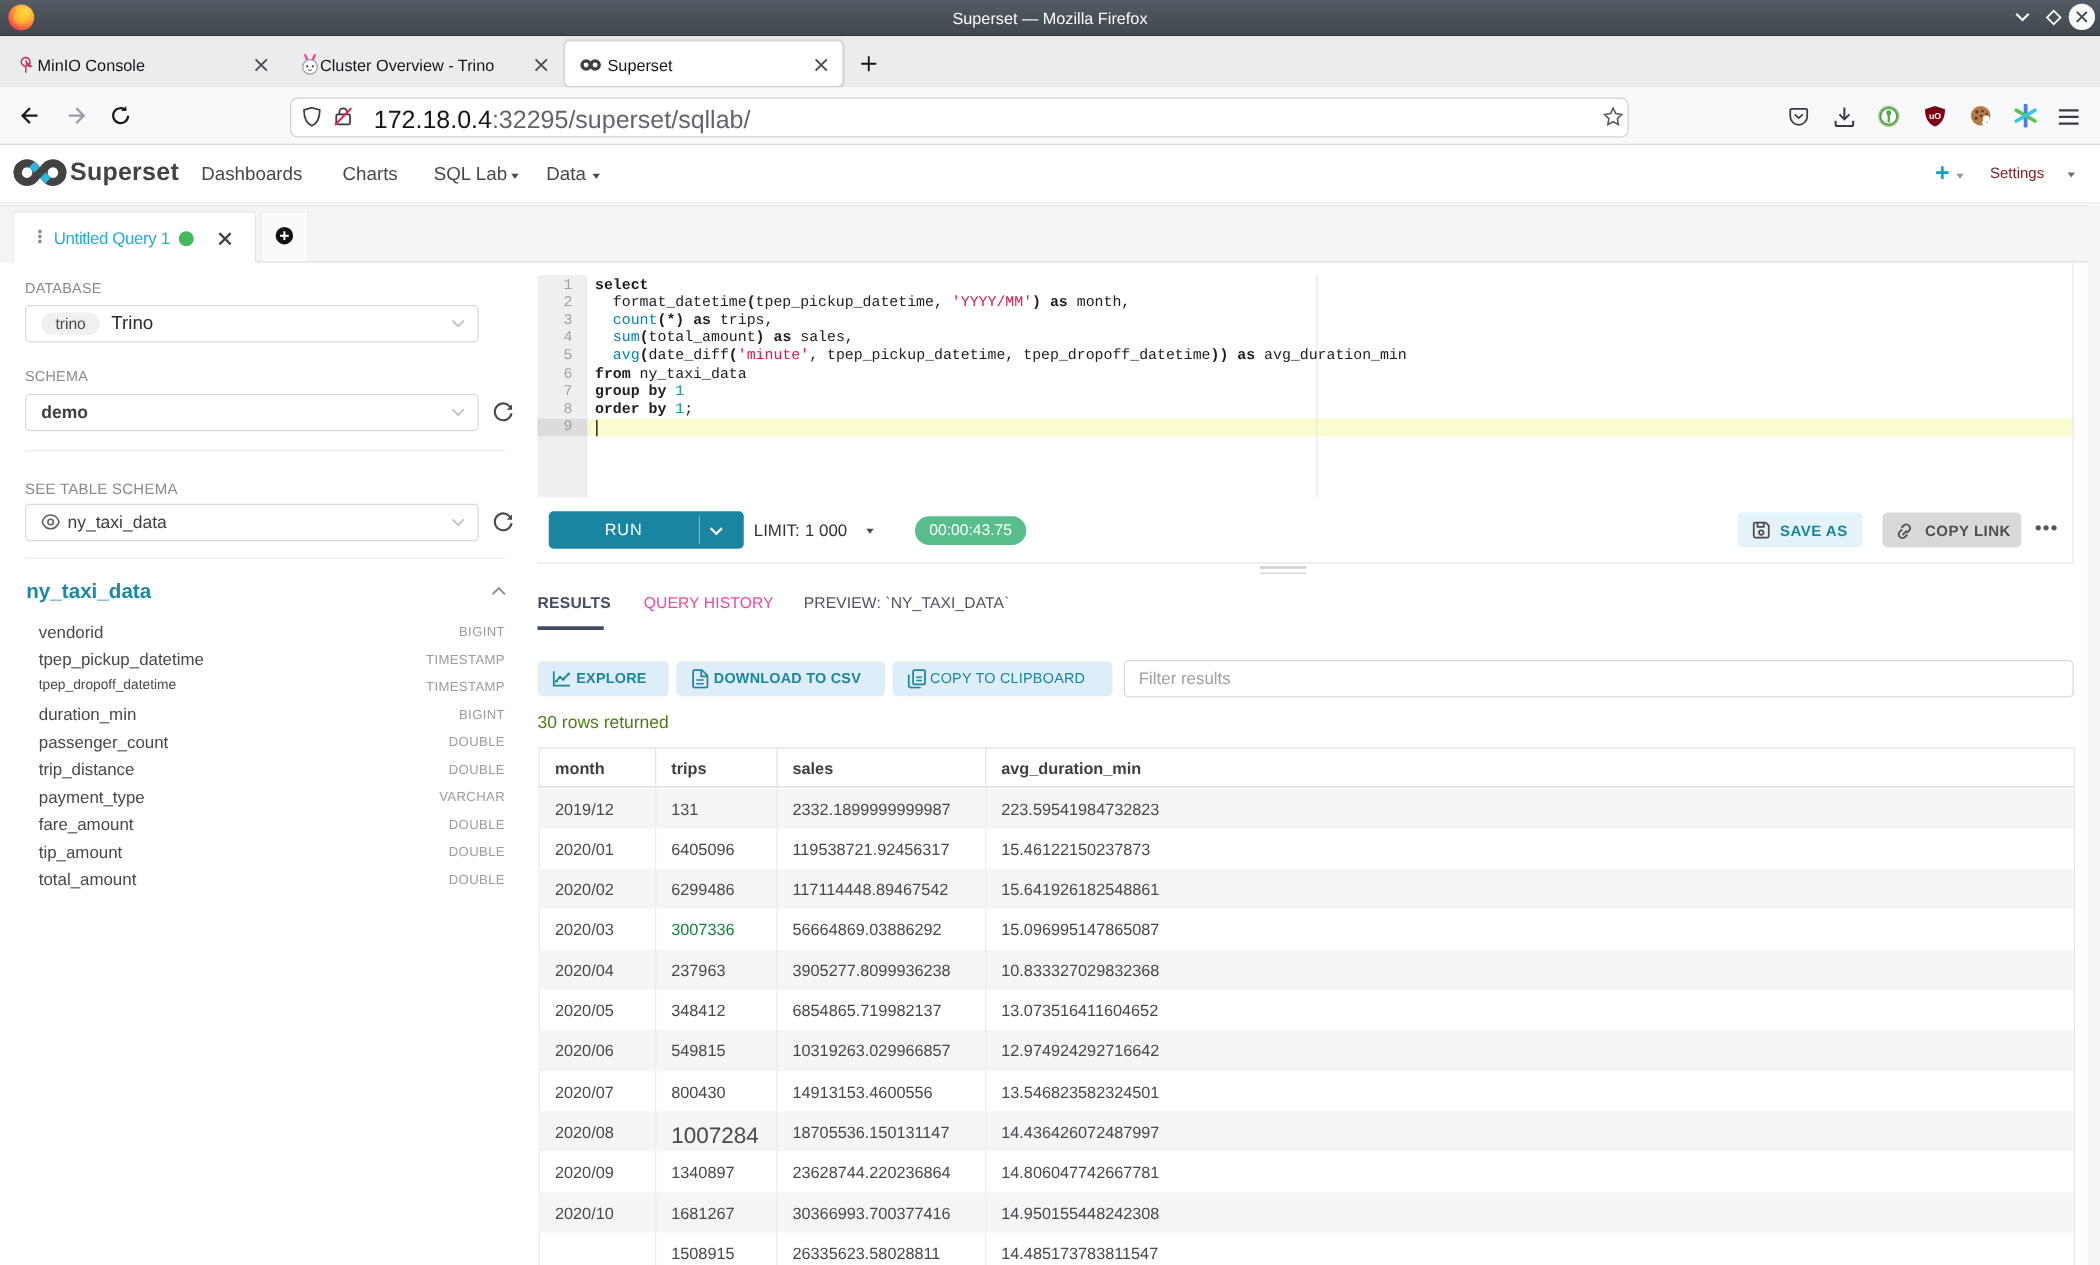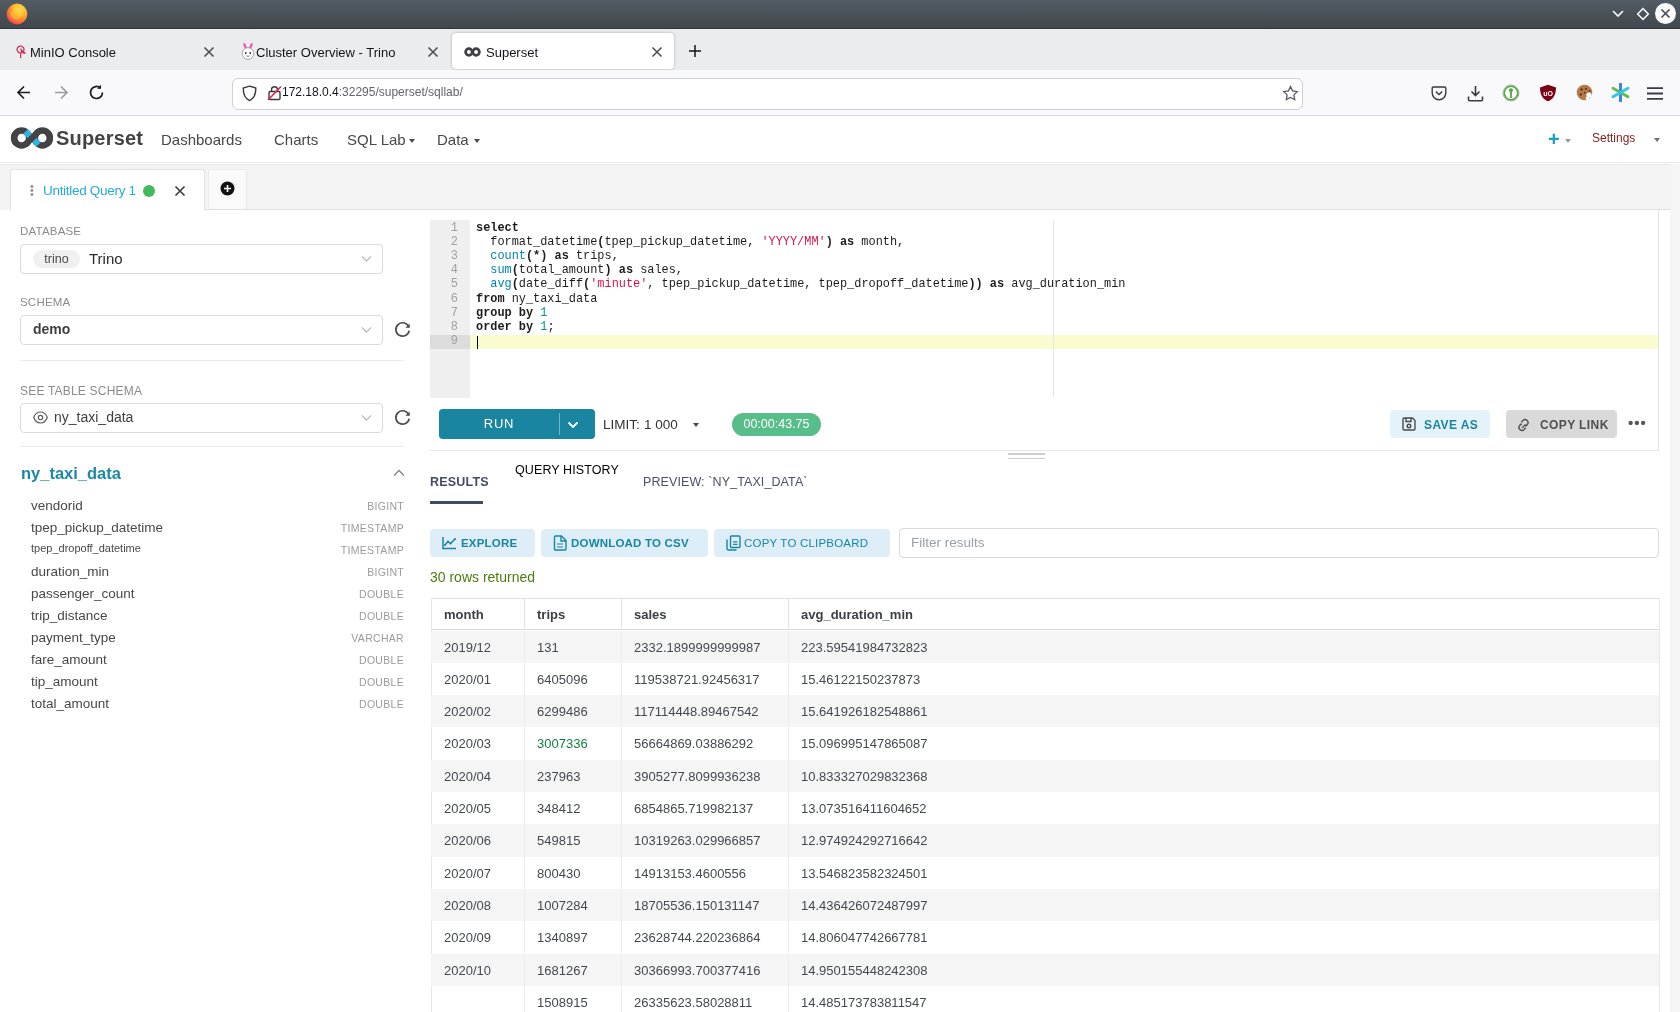--- a/index.html
+++ b/index.html
@@ -19,20 +19,21 @@
           <stop offset="0" stop-color="#ffe14d"></stop>
           <stop offset=".35" stop-color="#ffb12e"></stop>
           <stop offset=".62" stop-color="#ff7139"></stop>
           <stop offset=".85" stop-color="#e3315f"></stop>
           <stop offset="1" stop-color="#c3007f"></stop>
         </radialGradient>
       </defs>
       <circle cx="11" cy="11" r="10.4" fill="url(#ffg)"></circle>
       <path d="M6.5 3.5c2.5-1.8 6.5-1.6 8.7.8 2 2.2 2.3 5.2 1 7.6-.2-.8-.7-1.5-1.3-1.9.5 2.6-.6 4.6-2.6 5.6-2.4 1.2-5.3.4-6.8-1.7C4 11.7 4.2 8.5 6 6.7c.3.9.9 1.5 1.7 1.8C6.8 6.9 6.6 5 6.5 3.5z" fill="#ffd23b" opacity=".4"></path>
     </svg>
+<div class="ab" style="left:0;top:7px;width:1680px;text-align:center;font-size:13px;color:#fbfbfe">Superset — Mozilla Firefox</div>
 <svg class="ab" style="left:1611px;top:9px" width="14" height="10" viewBox="0 0 14 10">
       <path d="M2 2l5 5 5-5" stroke="#f6f7f8" stroke-width="1.7" fill="none"></path>
     </svg>
 <svg class="ab" style="left:1635px;top:6px" width="16" height="16" viewBox="0 0 16 16">
       <rect x="4.2" y="4.2" width="7.6" height="7.6" transform="rotate(45 8 8)" stroke="#f6f7f8" stroke-width="1.5" fill="none"></rect>
     </svg>
 <div class="ab" style="left:1655px;top:3px;width:21px;height:21px;border-radius:50%;background:#fbfbfb"></div>
 <svg class="ab" style="left:1655px;top:3px" width="21" height="21" viewBox="0 0 21 21">
       <path d="M6.5 6.5l8 8M14.5 6.5l-8 8" stroke="#41484e" stroke-width="1.6"></path>
     </svg>
@@ -87,21 +88,21 @@
     </svg>
 <div class="ab" style="left:232px;top:78px;width:1071px;height:32px;background:#fff;border:1px solid #cfcfd6;border-radius:6px"></div>
 <svg class="ab" style="left:242px;top:85px" width="15" height="17" viewBox="0 0 15 17">
       <path d="M7.5 1.2L13.8 3c0 6-1.5 10.5-6.3 12.6C2.7 13.5 1.2 9 1.2 3z" stroke="#3a3a42" stroke-width="1.4" fill="none"></path>
     </svg>
 <svg class="ab" style="left:266px;top:84px" width="17" height="18" viewBox="0 0 17 18">
       <rect x="3" y="7.5" width="11" height="8" rx="1.2" stroke="#3a3a42" stroke-width="1.4" fill="none"></rect>
       <path d="M5.5 7.5V5.7a3 3 0 0 1 6 0v1.8" stroke="#3a3a42" stroke-width="1.4" fill="none"></path>
       <path d="M2 16L15 2.5" stroke="#e22850" stroke-width="1.7"></path>
     </svg>
-<div class="ab" style="left:282px;top:85px;font-size:12px;color:#15141a">172.18.0.4<span style="color:#63636e">:32295/superset/sqllab/</span></div>
+<div class="ab" style="left:299px;top:85px;font-size:20px;color:#15141a">172.18.0.4<span style="color:#63636e">:32295/superset/sqllab/</span></div>
 <svg class="ab" style="left:1282px;top:85px" width="17" height="17" viewBox="0 0 17 17">
       <path d="M8.5 1.6l2.1 4.3 4.7.7-3.4 3.3.8 4.7-4.2-2.2-4.2 2.2.8-4.7L1.7 6.6l4.7-.7z" stroke="#5b5b66" stroke-width="1.3" fill="none"></path>
     </svg>
 
 <svg class="ab" style="left:1431px;top:86px" width="16" height="15" viewBox="0 0 16 15">
       <path d="M1.2 2.2c0-.7.5-1.2 1.2-1.2h11.2c.7 0 1.2.5 1.2 1.2v4.6c0 4-3 7-6.8 7s-6.8-3-6.8-7z" stroke="#3a3a42" stroke-width="1.4" fill="none"></path>
       <path d="M4.8 5.5L8 8.5l3.2-3" stroke="#3a3a42" stroke-width="1.4" fill="none"></path>
     </svg>
 <svg class="ab" style="left:1467px;top:85px" width="17" height="17" viewBox="0 0 17 17">
       <path d="M8.5 1v9M4.5 6.5l4 4 4-4" stroke="#3a3a42" stroke-width="1.6" fill="none"></path>
@@ -273,21 +274,21 @@
 <svg class="ab" style="left:1515px;top:417px" width="17" height="15" viewBox="0 0 17 15">
       <path d="M7 10.5L10.5 7M6.2 4.7l2-2a3 3 0 0 1 4.2 4.2l-2 2M10.8 10.3l-2 2a3 3 0 0 1-4.2-4.2l2-2" stroke="#555" stroke-width="1.5" fill="none" transform="translate(0 .5)"></path>
     </svg>
 <div class="ab" style="left:1540px;top:418px;font-size:12px;font-weight:bold;color:#4f4f4f;letter-spacing:.4px">COPY LINK</div>
 <div class="ab" style="left:1628px;top:414px;font-size:15px;font-weight:bold;color:#555;letter-spacing:1px">•••</div>
 <div class="ab" style="left:1008px;top:453px;width:37px;height:1.5px;background:#cfcfcf"></div>
 <div class="ab" style="left:1008px;top:457.5px;width:37px;height:1.5px;background:#cfcfcf"></div>
 
 <div class="ab" style="left:430px;top:475px;font-size:12.5px;font-weight:700;color:#454b66;letter-spacing:.2px">RESULTS</div>
 <div class="ab" style="left:430px;top:501px;width:53px;height:3px;background:#444a63"></div>
-<div class="ab" style="left:515px;top:463px;font-size:12.5px;color:#000000;letter-spacing:.1px">QUERY HISTORY</div>
+<div class="ab" style="left:515px;top:475px;font-size:12.5px;color:#ec4899;letter-spacing:.1px">QUERY HISTORY</div>
 <div class="ab" style="left:643px;top:475px;font-size:12.5px;color:#4d5166;letter-spacing:.1px">PREVIEW: `NY_TAXI_DATA`</div>
 
 <div class="ab" style="left:430px;top:529px;width:105px;height:28px;background:#ddeef8;border-radius:4px"></div>
 <svg class="ab" style="left:442px;top:536px" width="15" height="14" viewBox="0 0 15 14">
       <path d="M1 1v11.5h13" stroke="#1985a0" stroke-width="1.5" fill="none"></path>
       <path d="M3 9l3-3.5 2.5 2L13 3" stroke="#1985a0" stroke-width="1.5" fill="none"></path>
       <circle cx="3" cy="9" r="1" fill="#1985a0"></circle>
       <circle cx="6" cy="5.5" r="1" fill="#1985a0"></circle>
       <circle cx="8.5" cy="7.5" r="1" fill="#1985a0"></circle>
       <circle cx="13" cy="3" r="1" fill="#1985a0"></circle>
@@ -377,21 +378,21 @@
 <div class="ab" style="left:788px;top:824.3px;width:1px;height:32.3px;background:#ececec"></div>
 <div class="ab" style="left:444px;top:865.6px;font-size:13px;color:#45494e">2020/07</div>
 <div class="ab" style="left:537px;top:865.6px;font-size:13px;color:#45494e">800430</div>
 <div class="ab" style="left:634px;top:865.6px;font-size:13px;color:#45494e">14913153.4600556</div>
 <div class="ab" style="left:801px;top:865.6px;font-size:13px;color:#45494e">13.546823582324501</div>
 <div class="ab" style="left:524px;top:856.6px;width:1px;height:32.3px;background:#ececec"></div>
 <div class="ab" style="left:621px;top:856.6px;width:1px;height:32.3px;background:#ececec"></div>
 <div class="ab" style="left:788px;top:856.6px;width:1px;height:32.3px;background:#ececec"></div>
 <div class="ab" style="left:431px;top:888.9px;width:1228px;height:32.3px;background:#f5f5f6"></div>
 <div class="ab" style="left:444px;top:897.9px;font-size:13px;color:#45494e">2020/08</div>
-<div class="ab" style="left:537px;top:897.9px;font-size:13px;color:#45494e">1007284</div>
+<div class="ab" style="left:537px;top:897.9px;font-size:18px;color:#45494e">1007284</div>
 <div class="ab" style="left:634px;top:897.9px;font-size:13px;color:#45494e">18705536.150131147</div>
 <div class="ab" style="left:801px;top:897.9px;font-size:13px;color:#45494e">14.436426072487997</div>
 <div class="ab" style="left:524px;top:888.9px;width:1px;height:32.3px;background:#ececec"></div>
 <div class="ab" style="left:621px;top:888.9px;width:1px;height:32.3px;background:#ececec"></div>
 <div class="ab" style="left:788px;top:888.9px;width:1px;height:32.3px;background:#ececec"></div>
 <div class="ab" style="left:444px;top:930.2px;font-size:13px;color:#45494e">2020/09</div>
 <div class="ab" style="left:537px;top:930.2px;font-size:13px;color:#45494e">1340897</div>
 <div class="ab" style="left:634px;top:930.2px;font-size:13px;color:#45494e">23628744.220236864</div>
 <div class="ab" style="left:801px;top:930.2px;font-size:13px;color:#45494e">14.806047742667781</div>
 <div class="ab" style="left:524px;top:921.2px;width:1px;height:32.3px;background:#ececec"></div>

